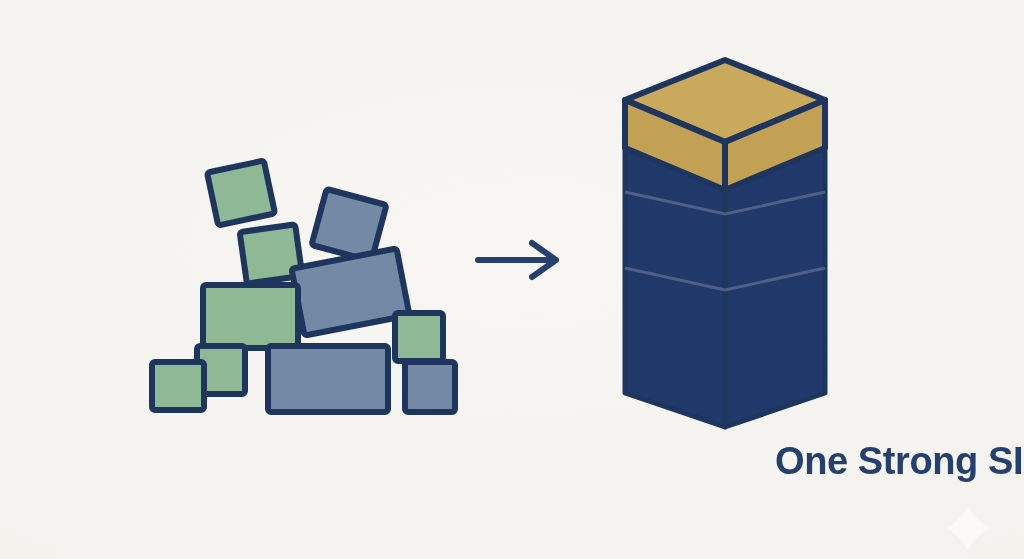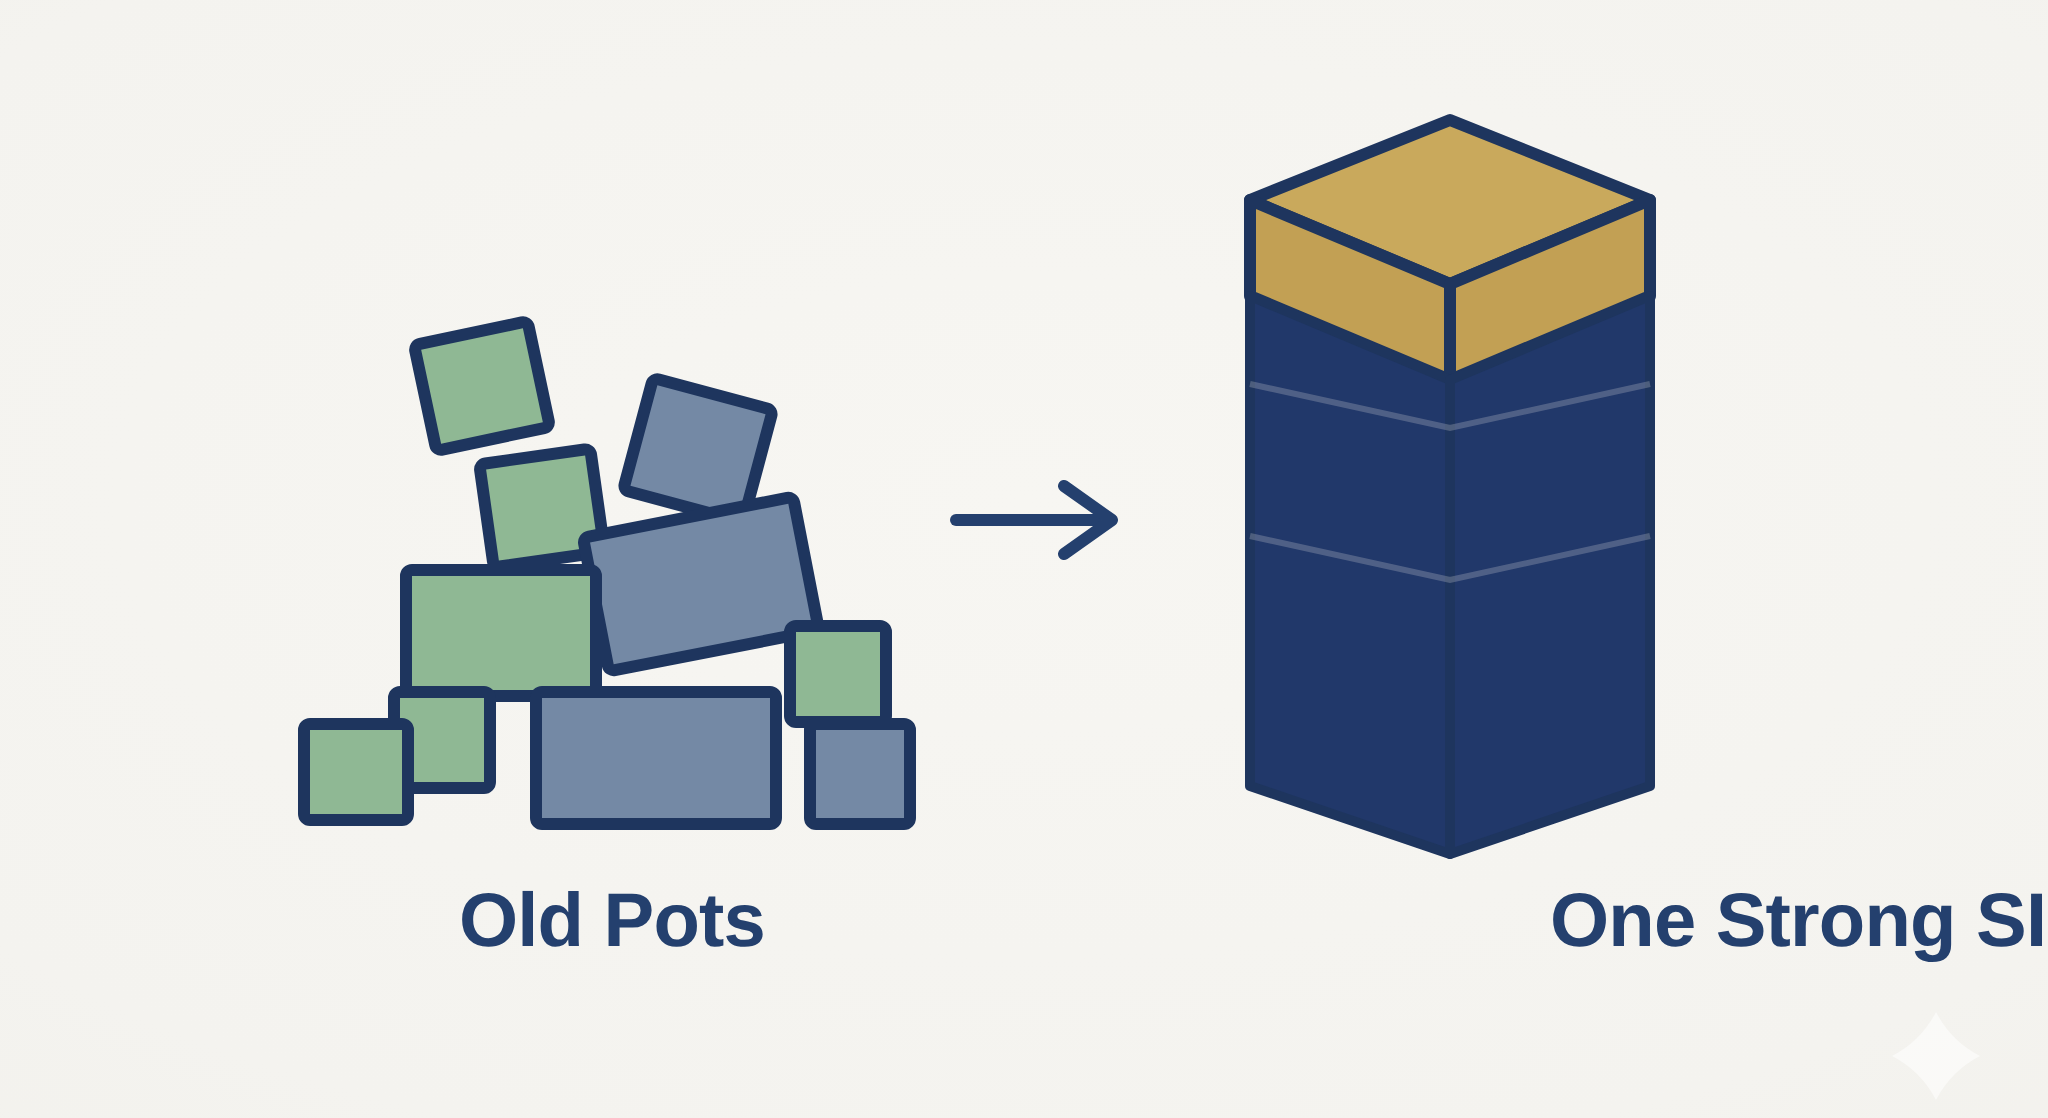--- a/index.html
+++ b/index.html
@@ -104,17 +104,16 @@
       </g>
     <g id="sparkle-group">
         <path d="M 968,506
       Q 975.48,520.52 990,528
       Q 975.48,535.48 968,550
       Q 960.52,535.48 946,528
       Q 960.52,520.52 968,506 Z" fill="#ffffff" opacity="0.55"></path>
       </g>
   </svg>
 
-  <div class="caption" id="caption-left">Old Pots</div>
 
   <div class="caption" id="caption-right">One Strong SIPP</div>
 
 </div>
 
 </body></html>

